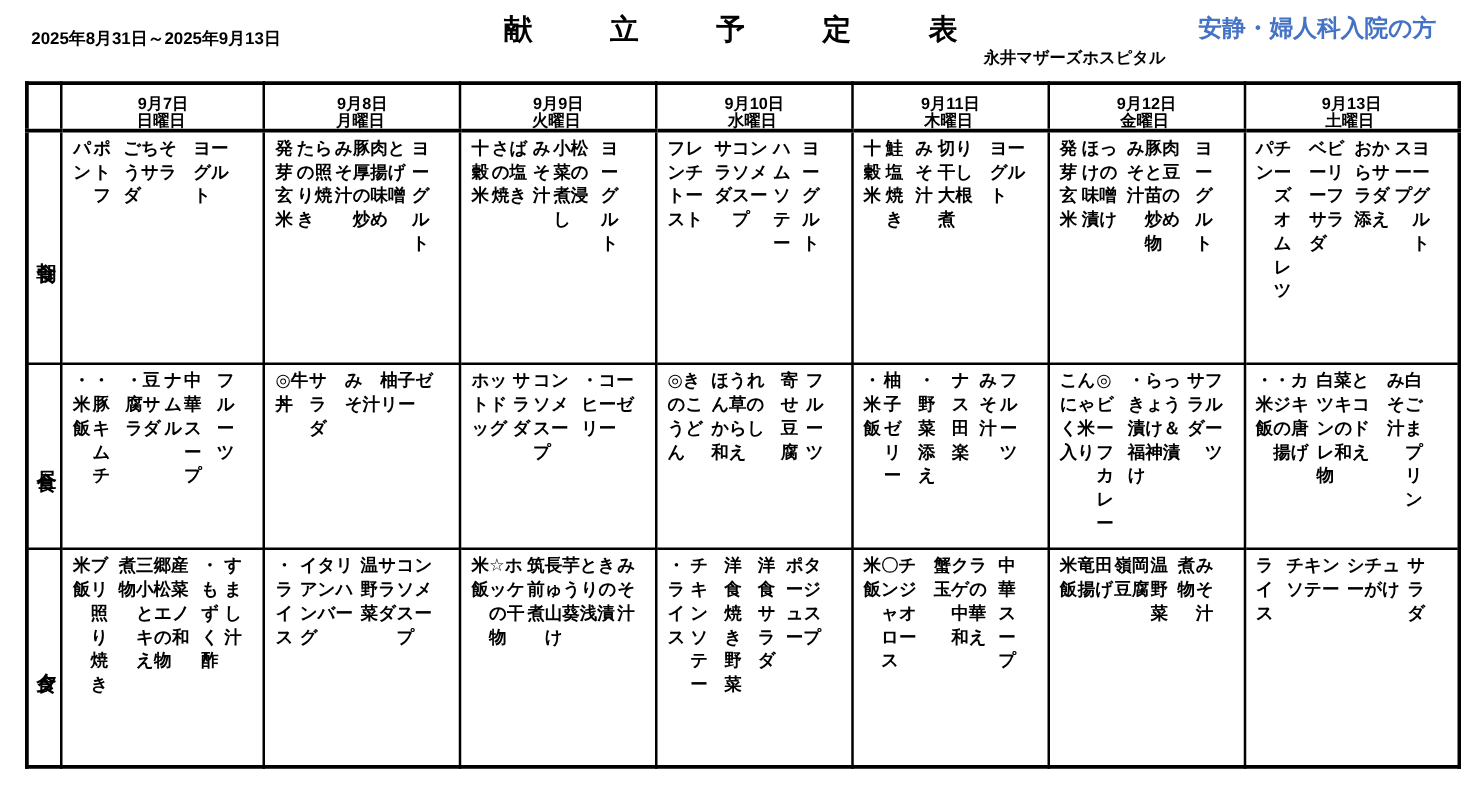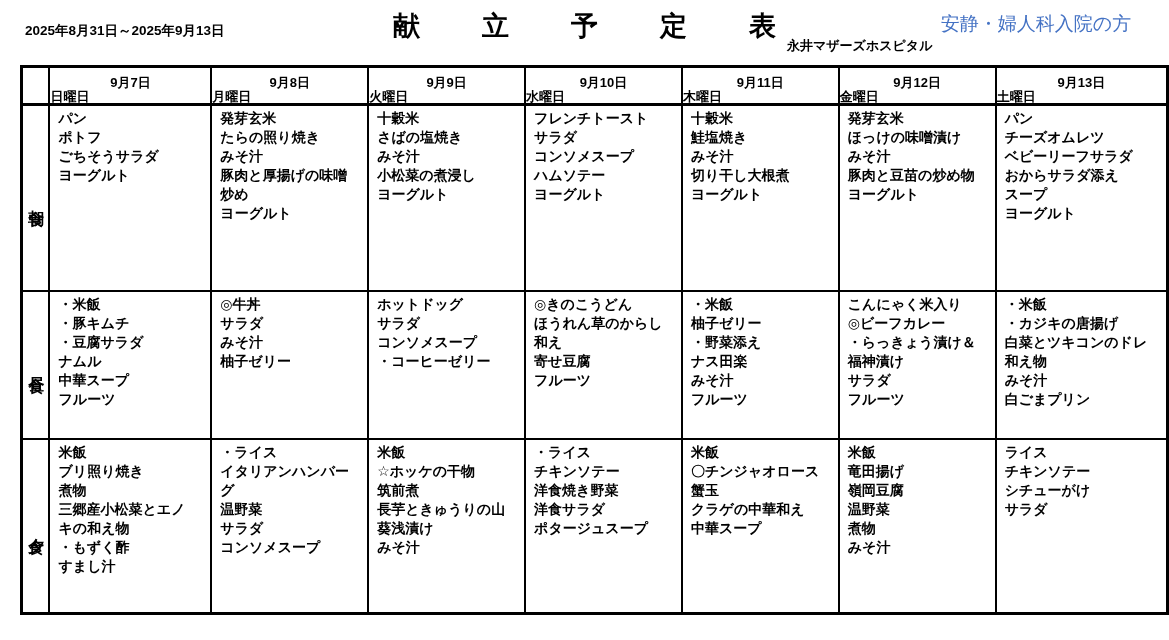--- a/index.html
+++ b/index.html
@@ -2,45 +2,45 @@
 <html><head>
 <meta charset="utf-8">
 <style>
   html,body{margin:0;padding:0;}
   body{
     width:1169px;height:640px;background:#ffffff;position:relative;overflow:hidden;
     font-family:"Liberation Sans","DejaVu Sans",sans-serif;color:#000;
   }
   .page-title{
     position:absolute;top:8px;left:0;right:0;text-align:center;
-    font-size:27px;font-weight:bold;letter-spacing:62px;text-indent:62px;white-space:nowrap;
+    font-size:23px;font-weight:bold;letter-spacing:62px;text-indent:62px;white-space:nowrap;
   }
   .date-range{position:absolute;top:22px;left:25px;font-size:13.5px;font-weight:bold;}
   .hospital{position:absolute;top:37px;left:787px;font-size:13px;font-weight:bold;}
-  .note{position:absolute;top:13px;right:4px;width:258px;text-align:center;color:#4472c4;font-weight:normal;line-height:1.2;}
+  .note{position:absolute;top:13px;right:20px;width:258px;text-align:right;color:#4472c4;font-weight:bold;line-height:1.2;}
   .note-l1{font-size:19px;}
   .note-l2{font-size:17px;}
 
   table.menu{
     position:absolute;top:65px;left:20px;
     border-collapse:collapse;table-layout:fixed;
     border:3px solid #000;
   }
   .menu th,.menu td{border:2px solid #000;padding:0;}
   .menu thead th{border-bottom:3px solid #000;height:26px;font-size:13px;font-weight:bold;vertical-align:top;}
   .day-date{text-align:center;line-height:14px;padding-top:8px;}
-  .day-week{text-align:left;padding-right:3px;line-height:13px;font-family:Liberation Serif, serif;}
+  .day-week{text-align:center;padding-right:3px;line-height:13px;font-family:Liberation Serif, serif;}
   .meal-th{vertical-align:middle;text-align:center;}
   .meal-label{
     writing-mode:vertical-rl;text-orientation:upright;
     font-size:16px;font-weight:bold;letter-spacing:1px;margin:0 auto;
   }
   tr.meal-row td{vertical-align:top;}
   .cellbox{
-    display:flex;flex-direction:column;justify-content:flex-end;
+    display:flex;flex-direction:row;justify-content:flex-end;
     height:100%;box-sizing:border-box;padding:3px 16px 3px 8px;
   }
   .menu-item{font-size:14px;font-weight:bold;line-height:19px;}
   tr.row-breakfast{height:186px;}
   tr.row-lunch{height:148px;}
   tr.row-dinner{height:175px;margin-top:32px;}
 </style>
 </head>
 <body>
 

